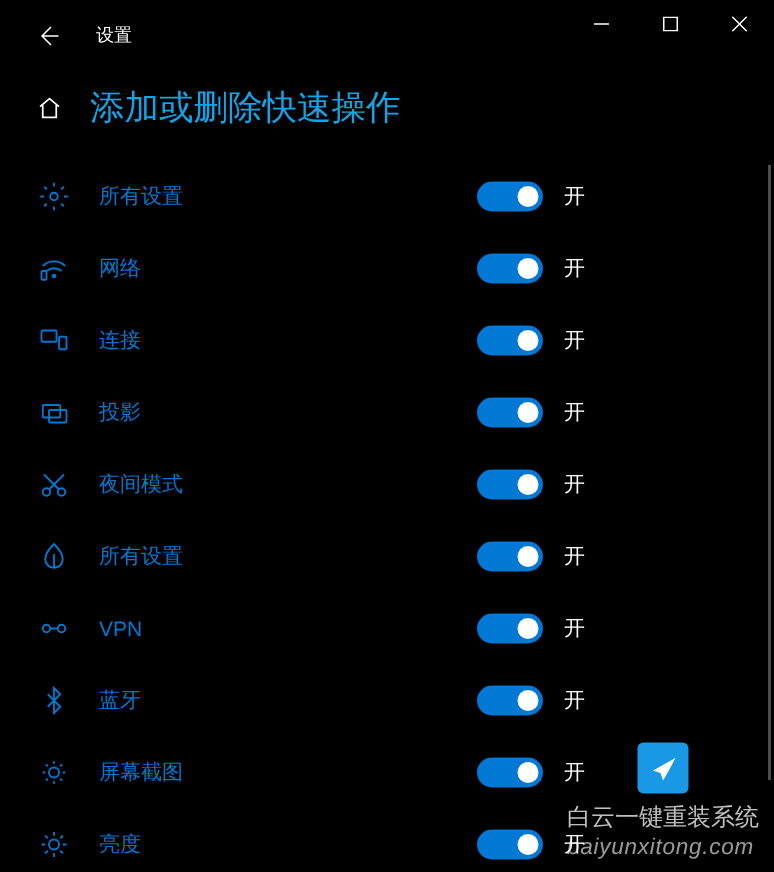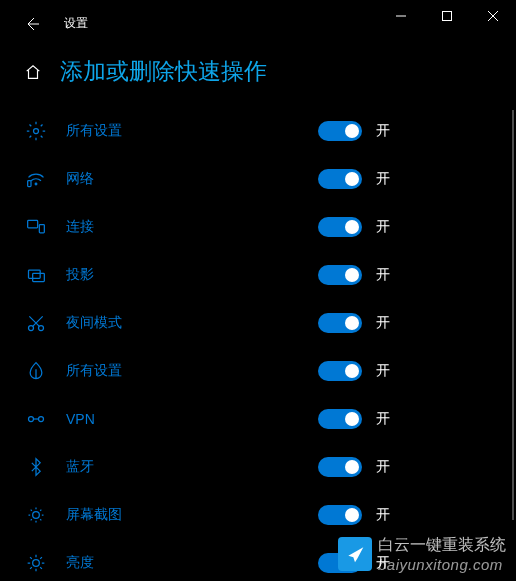--- a/index.html
+++ b/index.html
@@ -126,20 +126,21 @@
     }
     .watermark {
       position: absolute;
       bottom: 8px;
       right: 10px;
       font-size: 16px;
       color: rgba(255,255,255,0.75);
       display: flex;
       align-items: center;
       gap: 6px;
+      flex-direction: column;
     }
     .watermark-logo {
       width: 34px;
       height: 34px;
       background: #1999e5;
       border-radius: 4px;
       display: flex;
       align-items: center;
       justify-content: center;
       color: #fff;

